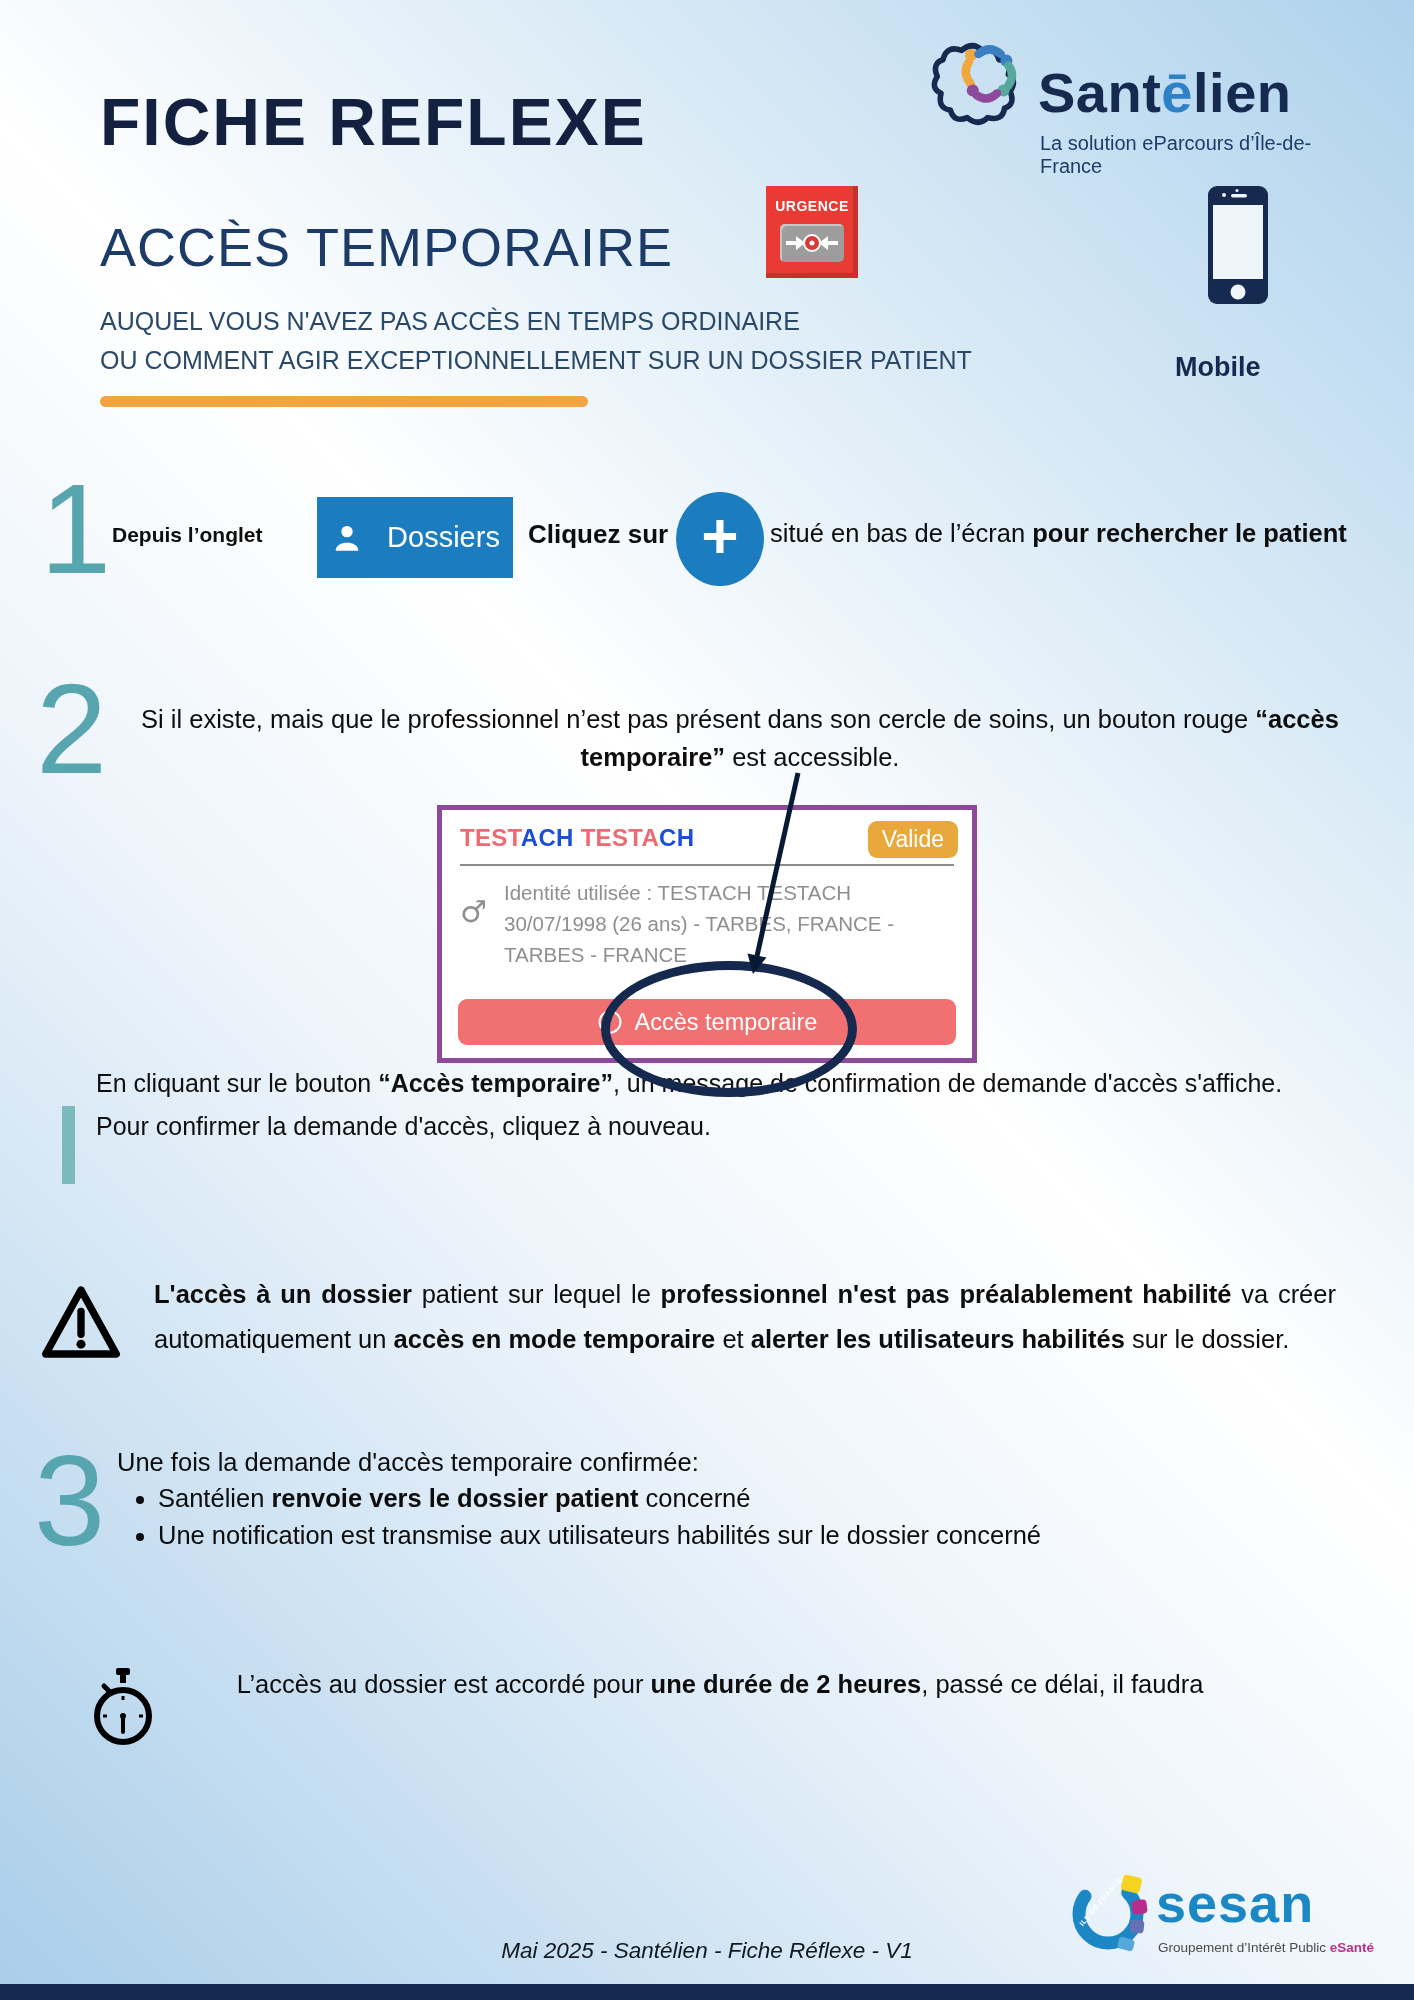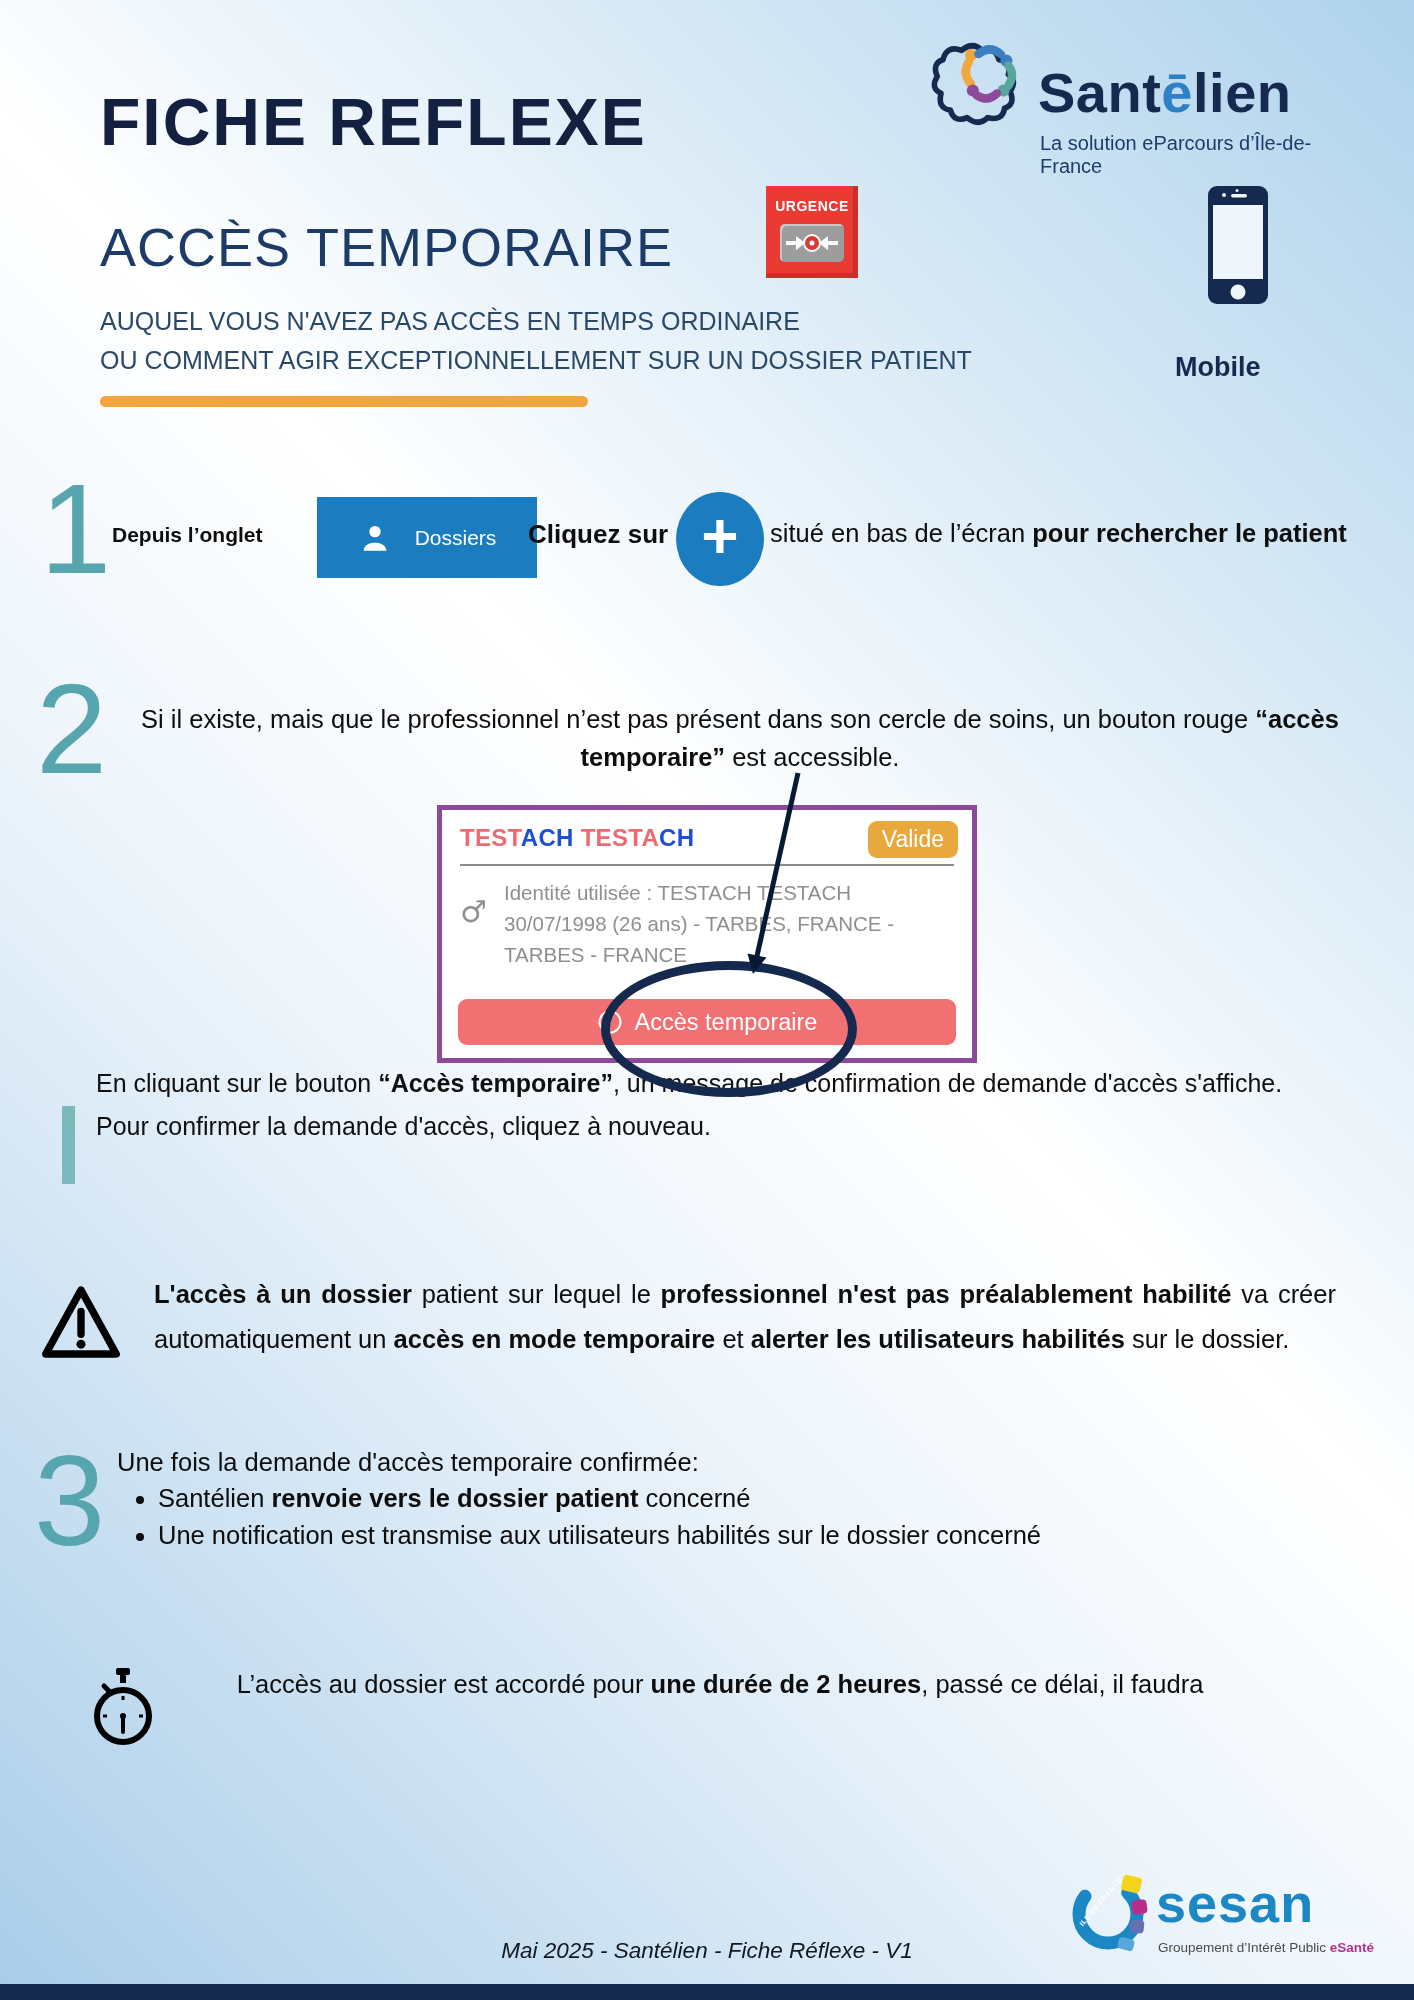--- a/index.html
+++ b/index.html
@@ -35,22 +35,22 @@
   .mobile-label { left:1175px; top:352px; width:130px; text-align:left; font-size:27px; font-weight:bold; color:#16294f; }
 
   
   .step-num { font-size:128px; line-height:0.95; color:#57a5ae; }
   .num1 { left:40px; top:468px; }
   .num2 { left:36px; top:668px; }
   .num3 { left:34px; top:1440px; }
 
   
   .s1-lead { left:112px; top:523px; font-size:21px; font-weight:bold; color:#0d0d0d; }
-  .dossiers-btn { left:317px; top:497px; width:220px; height:81px; background:#1b7dbf; color:#fff;
-                  display:flex; align-items:center; justify-content:center; gap:23px; font-size:21px; }
+  .dossiers-btn { left:317px; top:497px; width:196px; height:81px; background:#1b7dbf; color:#fff;
+                  display:flex; align-items:center; justify-content:center; gap:23px; font-size:29px; }
   .s1-click { left:528px; top:519px; font-size:26px; font-weight:bold; color:#0d0d0d; }
   .plus-btn { left:676px; top:492px; width:88px; height:94px; background:#1b7dbf; border-radius:50%;
               display:flex; align-items:center; justify-content:center; color:#fff; font-size:64px; font-weight:bold; padding-bottom:6px; }
   .s1-tail { left:770px; top:519px; font-size:25.5px; color:#0d0d0d; white-space:nowrap; }
 
   
   .s2-text { left:90px; top:700px; width:1300px; text-align:center; font-size:25.5px; line-height:1.5; color:#0d0d0d; }
 
   
   .arrow-svg { left:620px; top:768px; width:260px; height:300px; z-index:5; }

